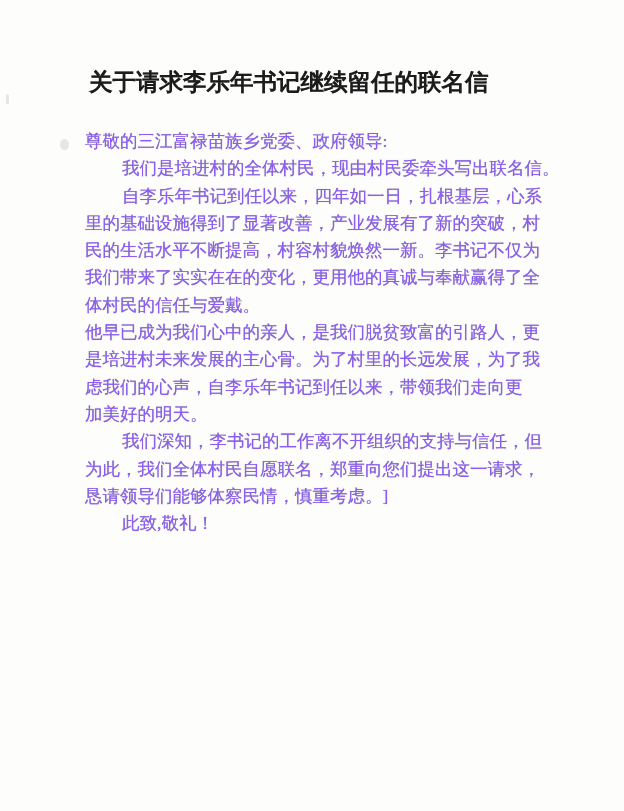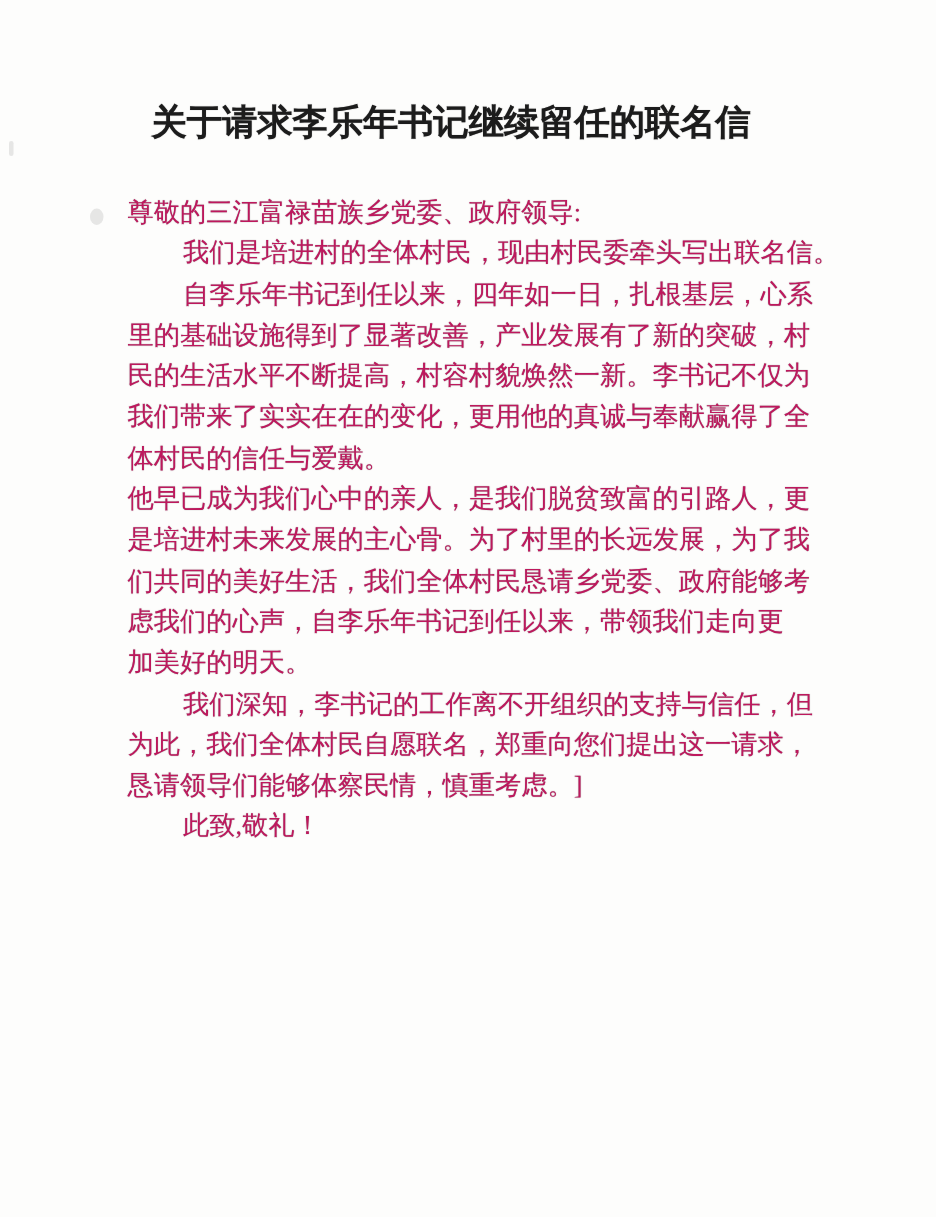--- a/index.html
+++ b/index.html
@@ -19,34 +19,34 @@
     height: 811px;
     background: #fdfdfc;
   }
   .doc {
     position: absolute;
     left: 85px;
     top: 69px;
     width: 470px;
   }
   .title {
-    margin: 0 0 33px 16px;
+    margin: 0 0 33px 4px;
     font-size: 23.5px;
     line-height: 26px;
     font-weight: 700;
     color: #1c1c1c;
     white-space: nowrap;
     letter-spacing: 0px;
     text-shadow: 0 0 0.6px rgba(30,30,30,0.55);
   }
   .line {
     font-size: 17.5px;
     line-height: 27.3px;
     height: 27.3px;
-    color: #be185d;
+    color: #8b5cf6;
     white-space: nowrap;
     text-shadow: 0 0 0.7px rgba(40,40,40,0.5);
   }
   .indent {
     text-indent: 37px;
   }
   
   .artifact {
     position: absolute;
     background: #c9c9c9;
@@ -81,21 +81,20 @@
     <div class="body-text">
       <div class="line">尊敬的三江富禄苗族乡党委、政府领导:</div>
       <div class="line indent">我们是培进村的全体村民，现由村民委牵头写出联名信。</div>
       <div class="line indent">自李乐年书记到任以来，四年如一日，扎根基层，心系</div>
       <div class="line">里的基础设施得到了显著改善，产业发展有了新的突破，村</div>
       <div class="line">民的生活水平不断提高，村容村貌焕然一新。李书记不仅为</div>
       <div class="line">我们带来了实实在在的变化，更用他的真诚与奉献赢得了全</div>
       <div class="line">体村民的信任与爱戴。</div>
       <div class="line">他早已成为我们心中的亲人，是我们脱贫致富的引路人，更</div>
       <div class="line">是培进村未来发展的主心骨。为了村里的长远发展，为了我</div>
-      <div class="line">们共同的美好生活，我们全体村民恳请乡党委、政府能够考</div>
       <div class="line">虑我们的心声，自李乐年书记到任以来，带领我们走向更</div>
       <div class="line">加美好的明天。</div>
       <div class="line indent">我们深知，李书记的工作离不开组织的支持与信任，但</div>
       <div class="line">为此，我们全体村民自愿联名，郑重向您们提出这一请求，</div>
       <div class="line">恳请领导们能够体察民情，慎重考虑。]</div>
       <div class="line indent">此致,敬礼！</div>
     </div>
   </div>
 </div>
 

